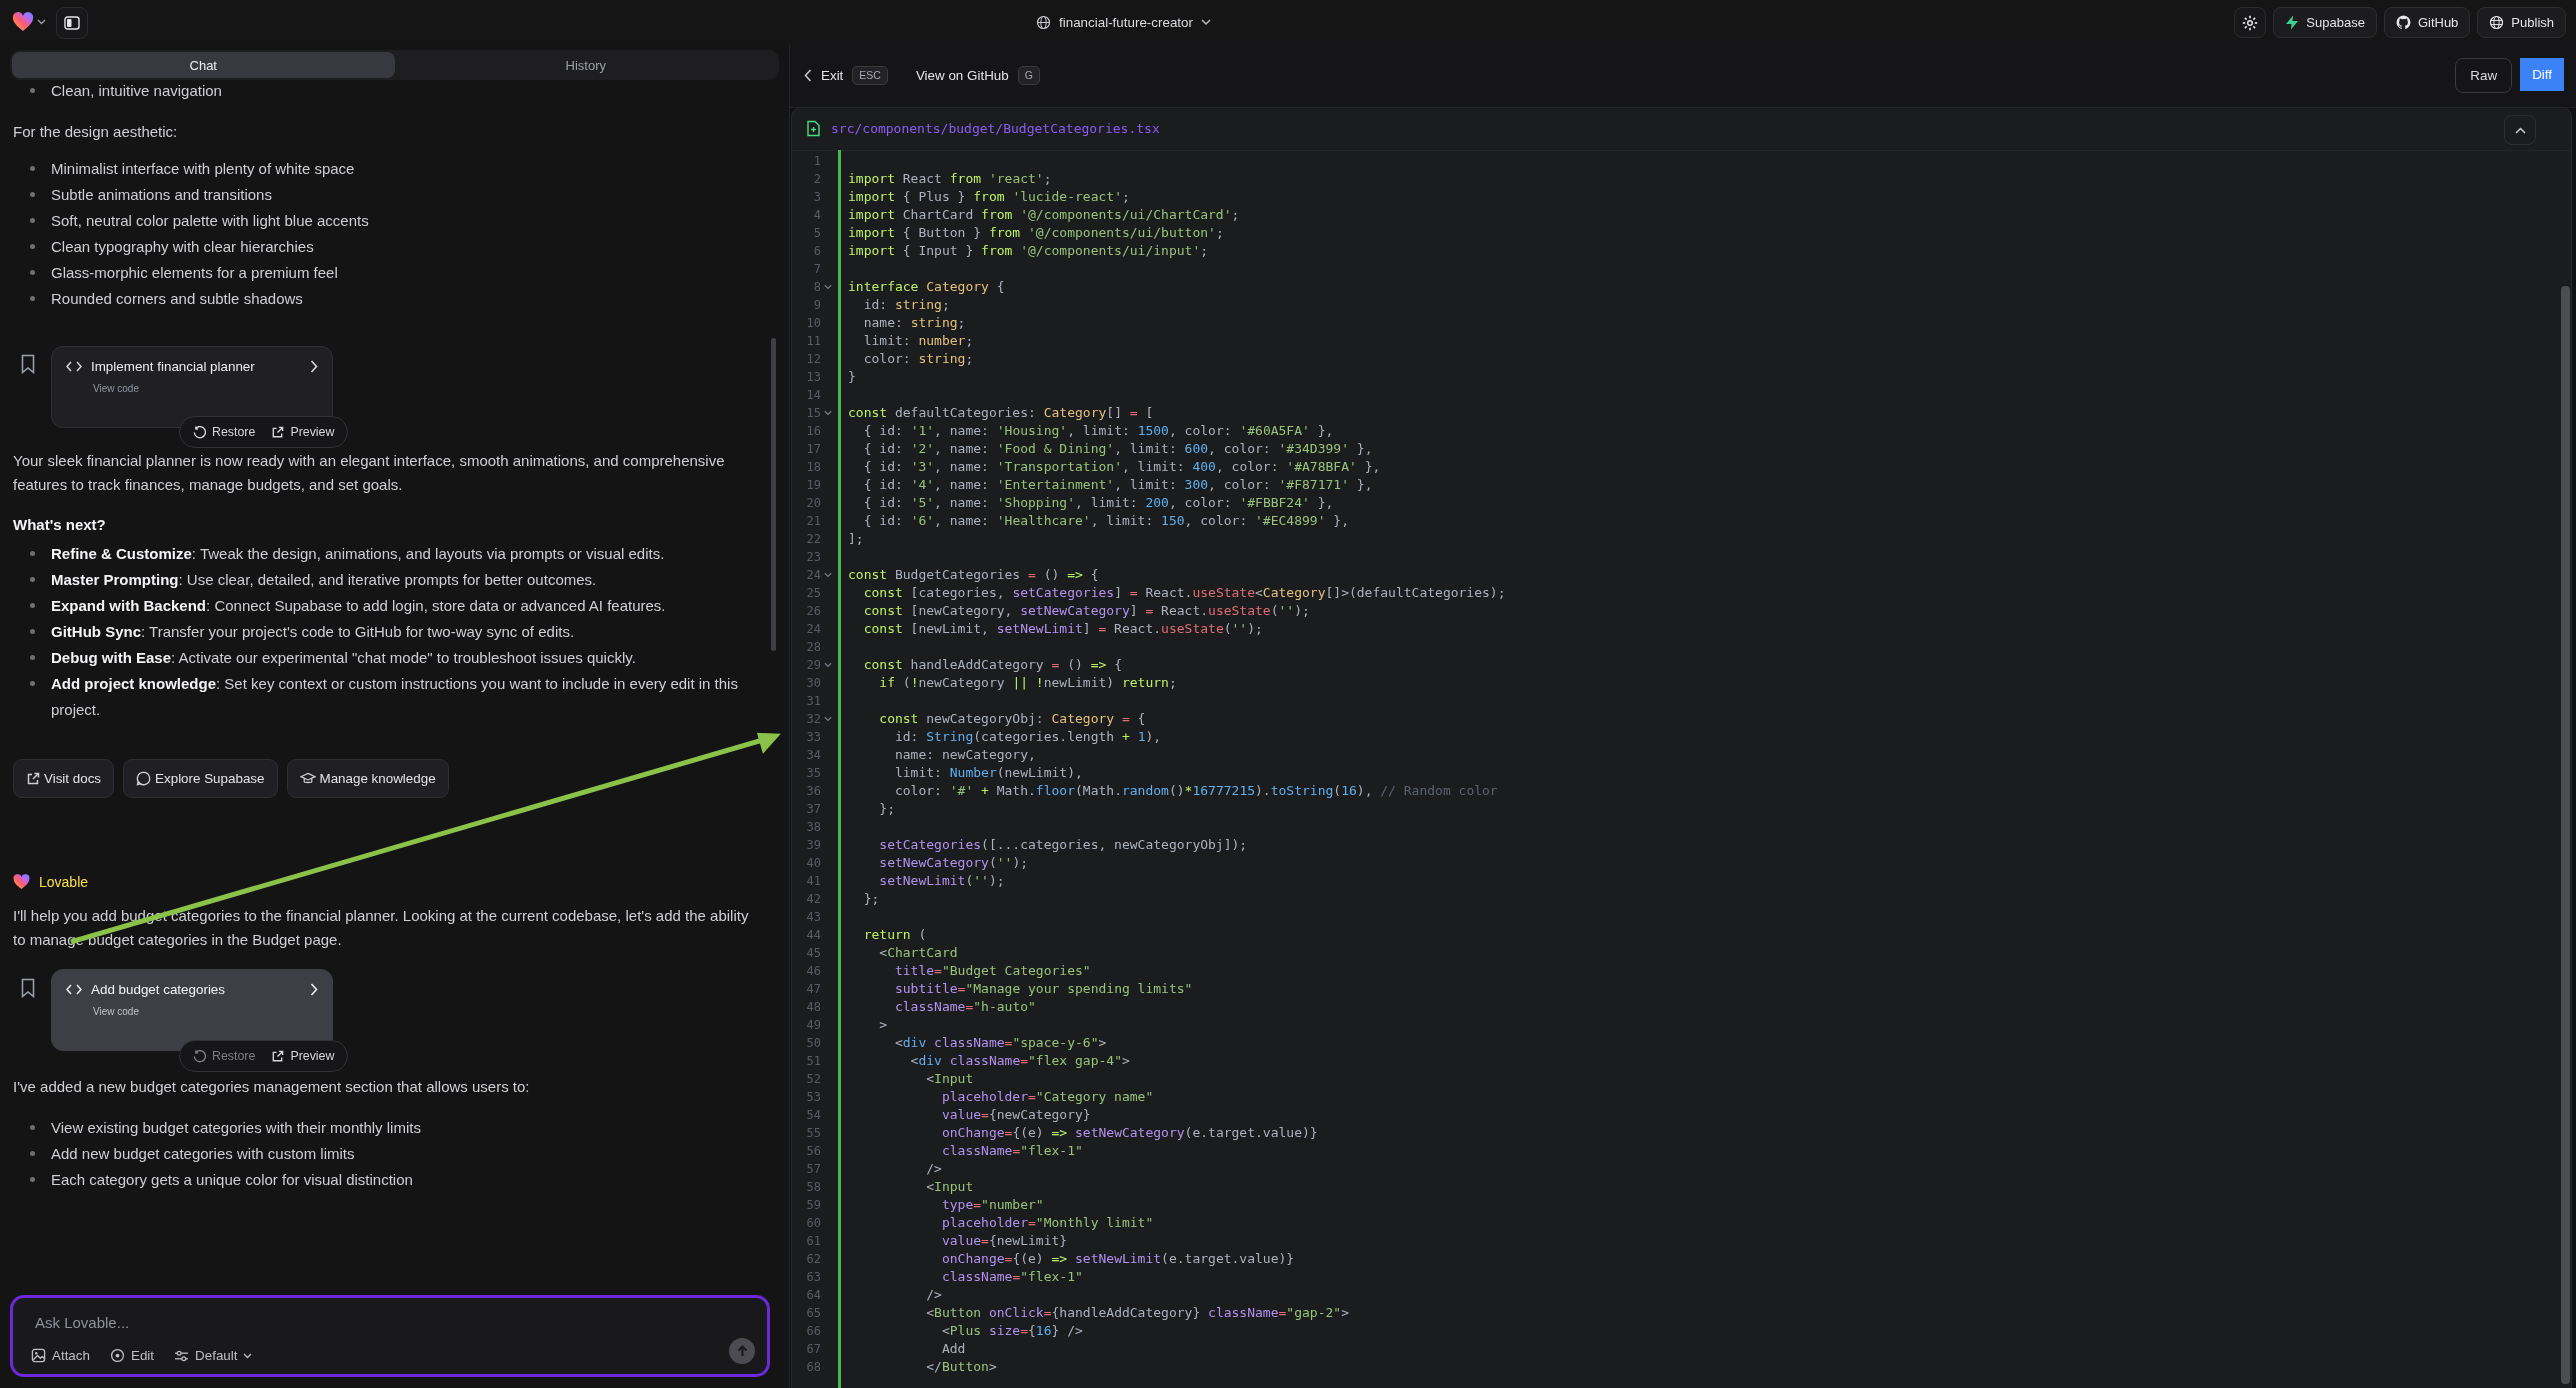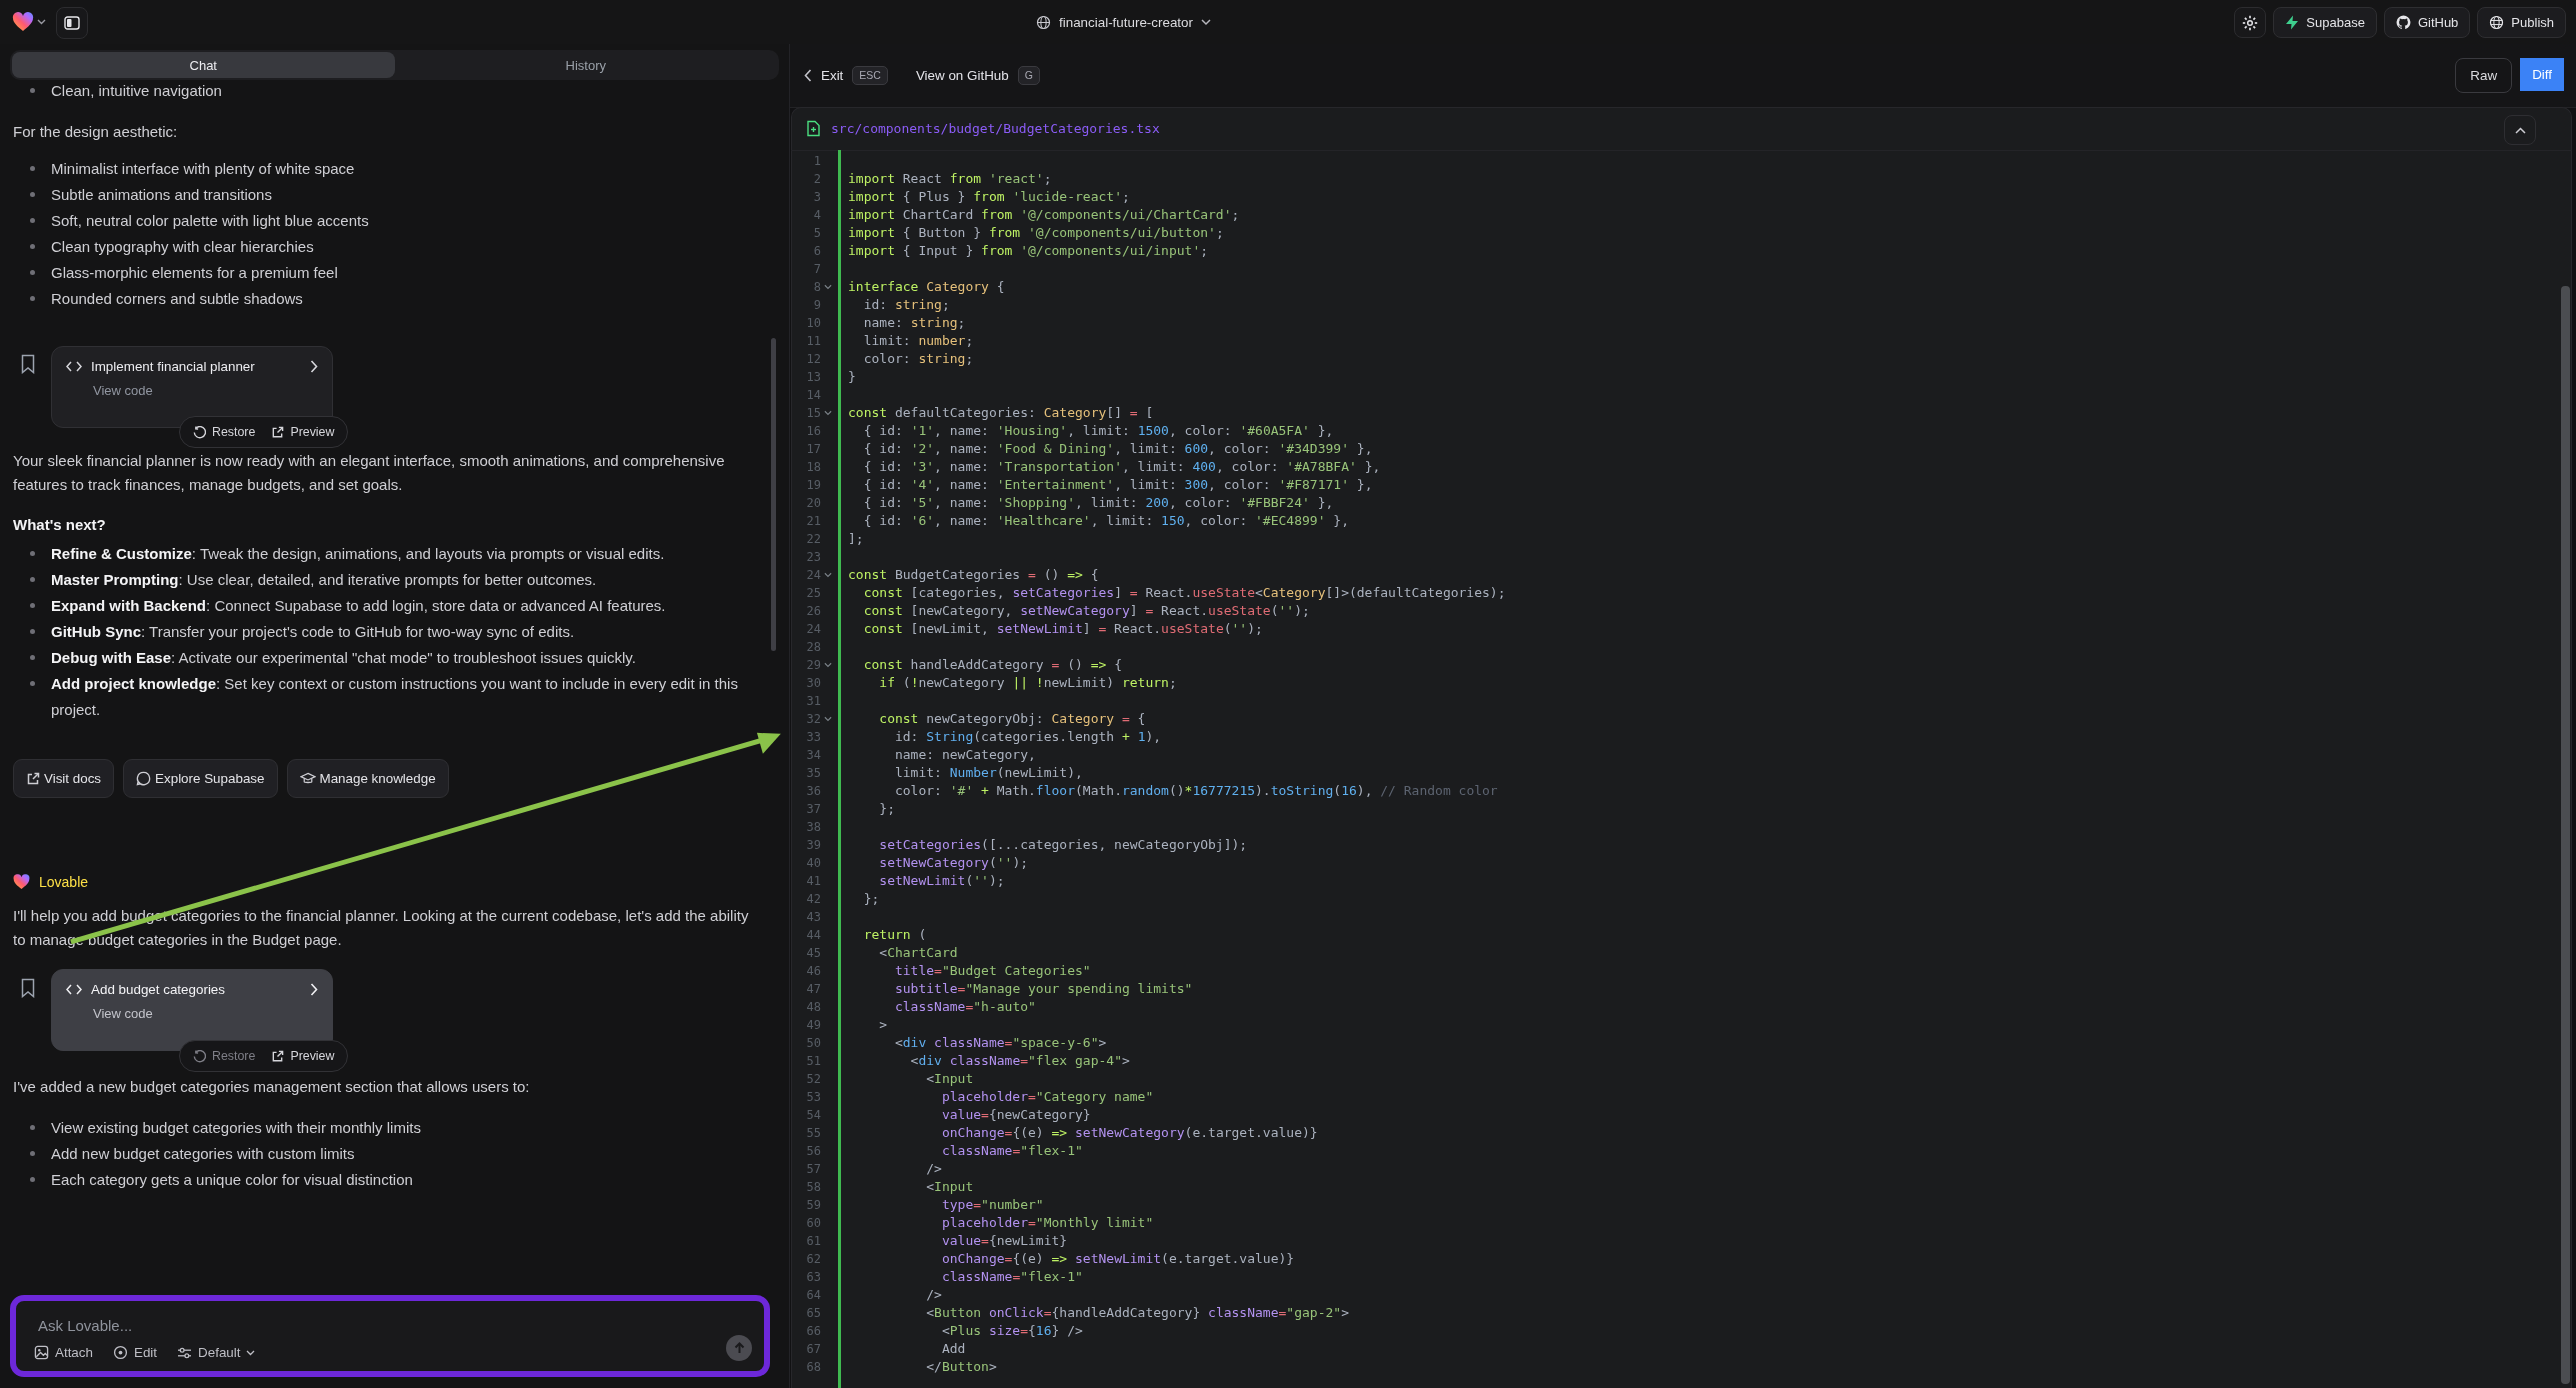--- a/index.html
+++ b/index.html
@@ -25,27 +25,27 @@
   .tab.sel{background:#38393e;color:#ececf0;}
   .bullet-row{display:flex;align-items:center;height:26px;}
   .bullet-dot{width:5px;height:5px;border-radius:50%;background:#6f6f76;margin-left:17px;margin-right:16px;flex:none;}
   .chat-text{font-size:15px;color:#cfcfd4;}
   .chat-bold{font-weight:bold;color:#f4f4f6;}
   .para{font-size:15px;line-height:24.4px;color:#cfcfd4;width:745px;}
   .hist-card{background:#202023;border:1px solid #303034;border-radius:12px;width:282px;height:82px;box-sizing:border-box;padding:12px 14px;}
   .hist-card.sel{background:#3e3f45;border-color:#3e3f45;}
   .hc-row{display:flex;align-items:center;gap:9px;}
   .hc-title{font-size:13.4px;color:#ececf0;flex:1;white-space:nowrap;}
-  .hc-view{font-size:13px;color:#9196a1;margin-top:9px;margin-left:27px;}
+  .hc-view{font-size:10px;color:#9196a1;margin-top:9px;margin-left:27px;}
   .pill{position:absolute;height:30px;background:#161618;border:1px solid #323236;border-radius:16px;display:flex;align-items:center;gap:16px;padding:0 13px;font-size:12.4px;color:#d6d6db;}
   .pill .itm{display:flex;align-items:center;gap:6px;}
   .dim{color:#7e7e86;}
   .act-btn{height:37px;border:1px solid #2f2f33;border-radius:9px;background:#202024;display:flex;align-items:center;gap:4px;padding:0 12px;font-size:13.4px;color:#e4e4e8;}
   .bubble{position:absolute;background:#303136;border-radius:12px;padding:9px 14px;font-size:14.4px;color:#d8d8dd;white-space:nowrap;}
-  #composer{left:10px;top:1295px;width:760px;height:82px;box-sizing:border-box;background:#19191b;border:6px solid #6d28d9;border-radius:14px;}
+  #composer{left:10px;top:1295px;width:760px;height:82px;box-sizing:border-box;background:#19191b;border:3px solid #6d28d9;border-radius:14px;}
   #composer .ph{position:absolute;left:22px;top:16px;font-size:15px;color:#8f939c;}
   .comp-item{display:flex;align-items:center;gap:6px;font-size:13.4px;color:#bfbfc6;}
   #send-btn{position:absolute;right:12px;bottom:10px;width:26px;height:26px;border-radius:50%;background:#4b4b51;display:flex;align-items:center;justify-content:center;color:#141416;font-size:14px;font-weight:bold;}
   #chat-scrollbar{left:771px;top:338px;width:5px;height:313px;background:#3f3f45;border-radius:3px;}
   
   #panel-divider{left:789px;top:44px;width:1px;height:1344px;background:#232327;}
   #code-subheader{left:790px;top:44px;width:1786px;height:63px;background:#151517;border-bottom:1px solid #232326;display:flex;align-items:center;}
   .kbd{border:1px solid #3a3a3f;background:#232327;border-radius:5px;color:#a8a8b2;font-size:10.5px;padding:3px 6px;line-height:1;}
   .hdr-label{font-size:13.4px;color:#e3e3e8;}
   .ghost-btn{height:33px;border:1px solid #3a3a3f;border-radius:8px;background:transparent;display:flex;align-items:center;padding:0 14px;font-size:13.4px;color:#dcdce0;}

